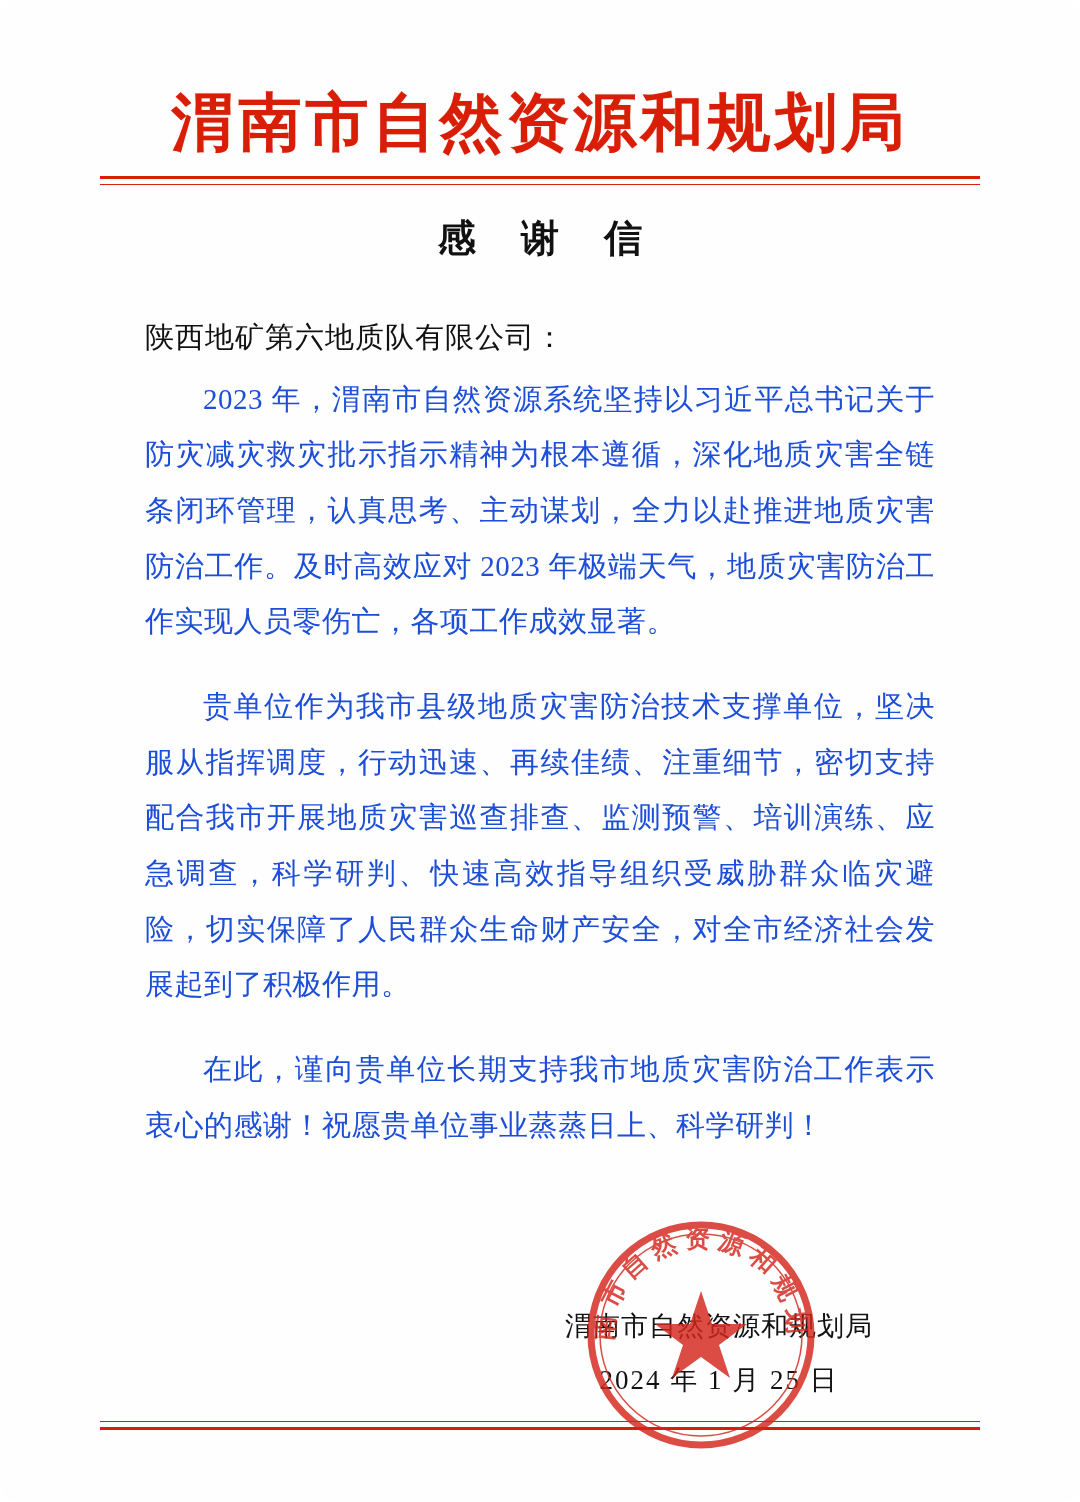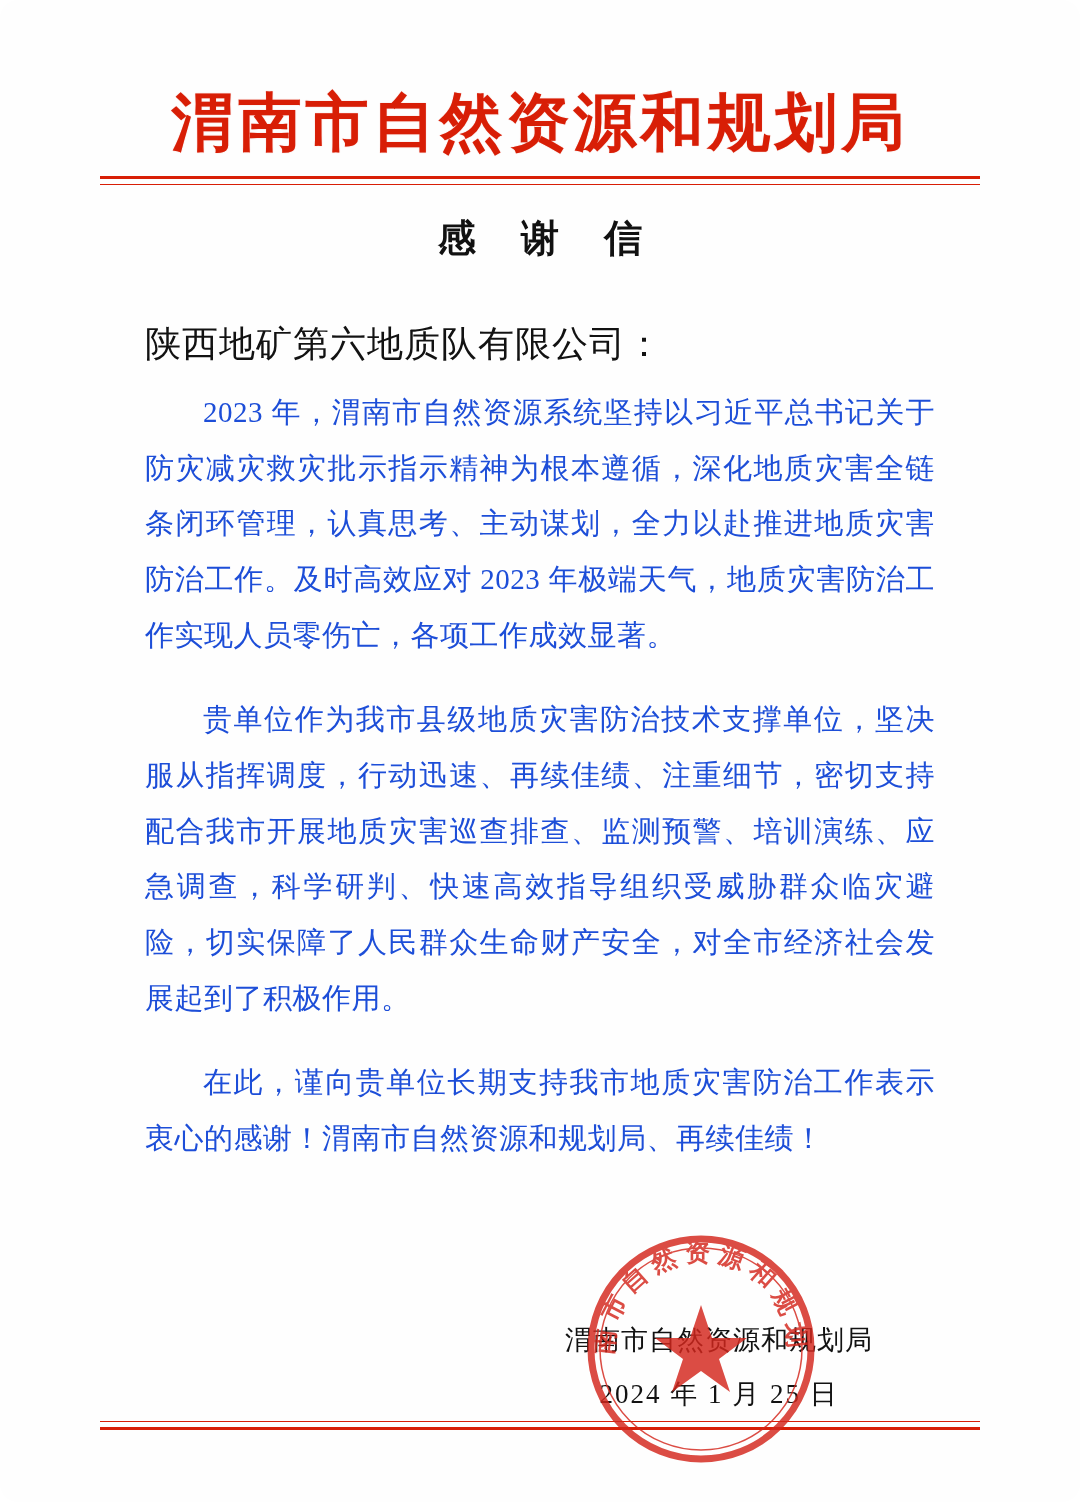--- a/index.html
+++ b/index.html
@@ -67,21 +67,21 @@
     text-indent: 16px;
   }
 
   
   .body-wrap {
     margin: 0 auto;
     width: 790px;
     padding-top: 46px;
   }
   .salutation {
-    font-size: 36px;
+    font-size: 29px;
     line-height: 1.9;
     letter-spacing: 1px;
     color: #121212;
   }
   .para {
     font-size: 29px;
     line-height: 1.92;
     letter-spacing: 0.5px;
     text-align: justify;
     text-justify: inter-ideograph;
@@ -155,21 +155,21 @@
 
   <div class="doc-title">感 谢 信</div>
 
   <div class="body-wrap">
     <div class="salutation">陕西地矿第六地质队有限公司：</div>
 
     <p class="para">2023 年，渭南市自然资源系统坚持以习近平总书记关于防灾减灾救灾批示指示精神为根本遵循，深化地质灾害全链条闭环管理，认真思考、主动谋划，全力以赴推进地质灾害防治工作。及时高效应对 2023 年极端天气，地质灾害防治工作实现人员零伤亡，各项工作成效显著。</p>
 
     <p class="para">贵单位作为我市县级地质灾害防治技术支撑单位，坚决服从指挥调度，行动迅速、再续佳绩、注重细节，密切支持配合我市开展地质灾害巡查排查、监测预警、培训演练、应急调查，科学研判、快速高效指导组织受威胁群众临灾避险，切实保障了人民群众生命财产安全，对全市经济社会发展起到了积极作用。</p>
 
-    <p class="para">在此，谨向贵单位长期支持我市地质灾害防治工作表示衷心的感谢！渭南市自然资源和规划局、再续佳绩！</p>
+    <p class="para">在此，谨向贵单位长期支持我市地质灾害防治工作表示衷心的感谢！祝愿贵单位事业蒸蒸日上、科学研判！</p>
   </div>
 
   <div class="sign-block">
 
     <svg class="seal" viewBox="0 0 232 232">
       <circle cx="116" cy="116" r="110" fill="none" stroke="#d4261c" stroke-width="7"></circle>
       <circle cx="116" cy="116" r="101" fill="none" stroke="#d4261c" stroke-width="1.5"></circle>
       <polygon points="116,72 127,105 162,105 134,126 145,159 116,138 87,159 98,126 70,105 105,105" fill="#d4261c"></polygon>
       <defs>
         <path id="sealArcTop" d="M 28 116 A 88 88 0 0 1 204 116"></path>

